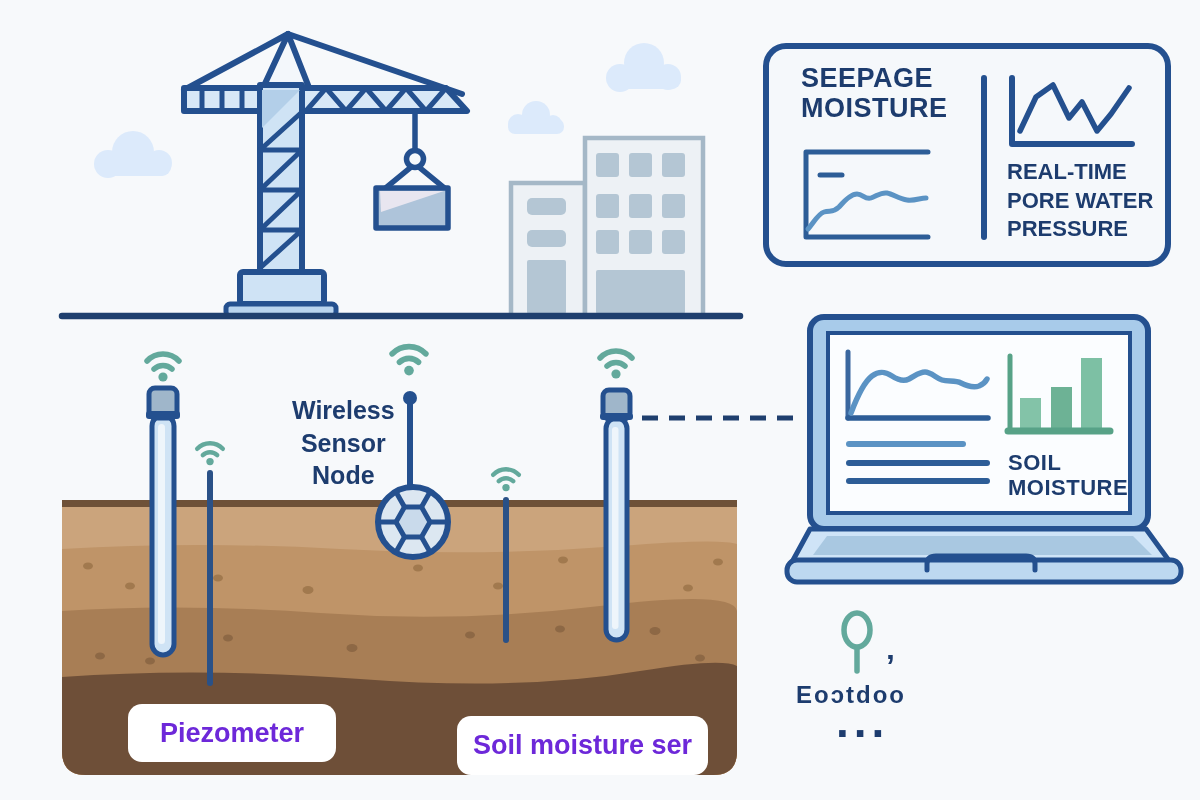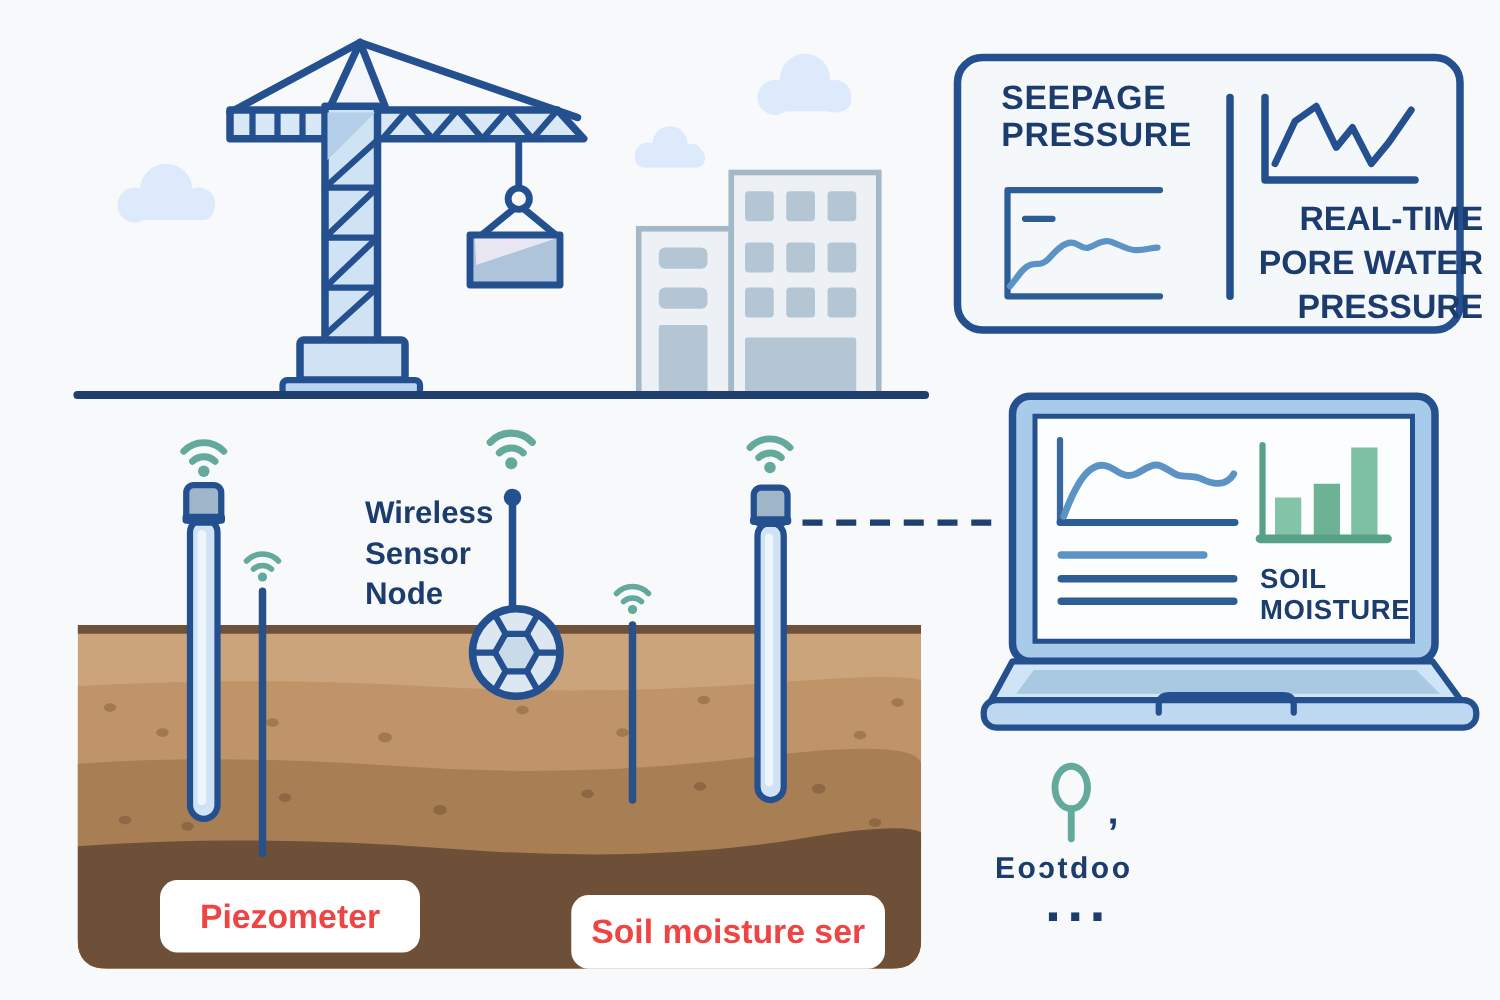--- a/index.html
+++ b/index.html
@@ -12,29 +12,29 @@
   .stage{position:absolute;left:0;top:0;width:1200px;height:800px;}
   svg{position:absolute;left:0;top:0;}
   .txt{
     position:absolute;
     color:#1d3c6e;
     font-weight:700;
     white-space:pre-line;
     line-height:1.28;
   }
   .seepage-title{left:801px;top:64px;font-size:27px;line-height:1.1;letter-spacing:.5px;}
-  .seepage-caption{left:1007px;top:158px;font-size:27px;line-height:1.3;text-align:right;}
-  .wsn-label{left:292px;top:394px;font-size:25px;line-height:1.3;}
+  .seepage-caption{left:1007px;top:158px;font-size:22px;line-height:1.3;}
+  .wsn-label{left:292px;top:394px;font-size:25px;line-height:1.3;text-align:center;}
   .screen-label{left:1008px;top:450px;font-size:22px;line-height:1.15;letter-spacing:.5px;}
   .label-box{
     position:absolute;
     background:#ffffff;
     border-radius:14px;
     display:flex;align-items:center;justify-content:center;
-    color:#ef4444;font-weight:700;font-size:27px;
+    color:#6d28d9;font-weight:700;font-size:27px;
   }
   .label-piezo{left:128px;top:704px;width:208px;height:58px;}
   .label-soil{left:457px;top:704px;width:251px;height:59px;margin-top:12px;}
   .garbled{left:796px;top:680px;font-size:24px;letter-spacing:2px;font-weight:700;}
   .garbled-accent{left:886px;top:646px;font-size:32px;font-weight:700;}
   .ellipsis{left:836px;top:698px;font-size:46px;letter-spacing:5px;font-weight:700;line-height:1;}
 </style>
 </head>
 <body>
 
@@ -233,21 +233,21 @@
     </g>
   </g>
 
   <g stroke="#63a99c" fill="none" stroke-linecap="round">
     <ellipse cx="857" cy="630" rx="13" ry="17" stroke-width="5.5"></ellipse>
     <line x1="857" y1="648" x2="857" y2="671" stroke-width="5.5"></line>
   </g>
 </svg>
 
   <div class="txt seepage-title">SEEPAGE
-PRESSURE</div>
+MOISTURE</div>
   <div class="txt seepage-caption">REAL-TIME
 PORE WATER
 PRESSURE</div>
   <div class="txt wsn-label">Wireless
 Sensor
 Node</div>
   <div class="txt screen-label">SOIL
 MOISTURE</div>
 
   <div class="label-box label-piezo">

